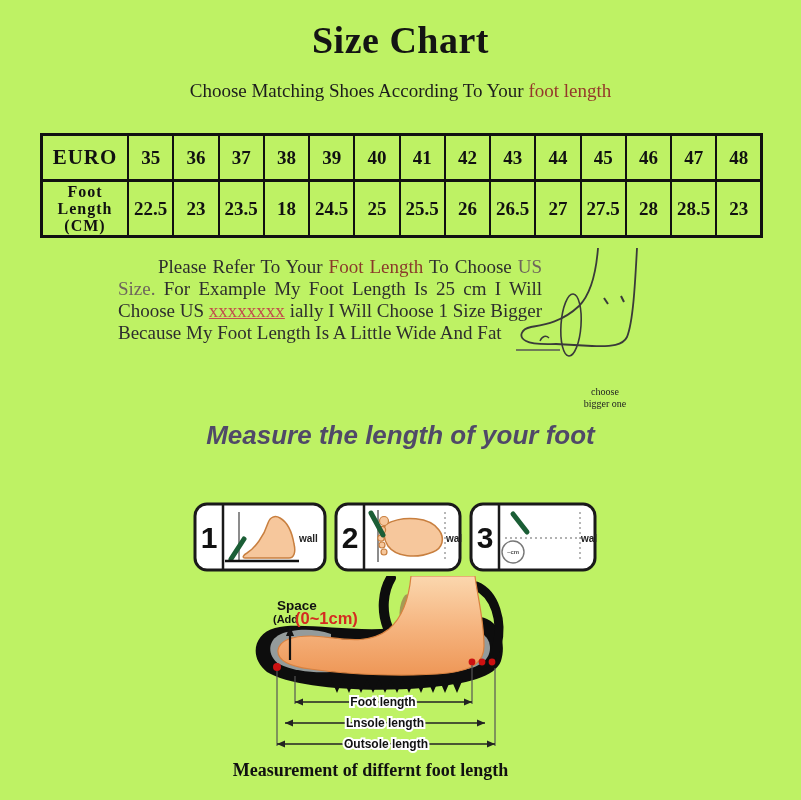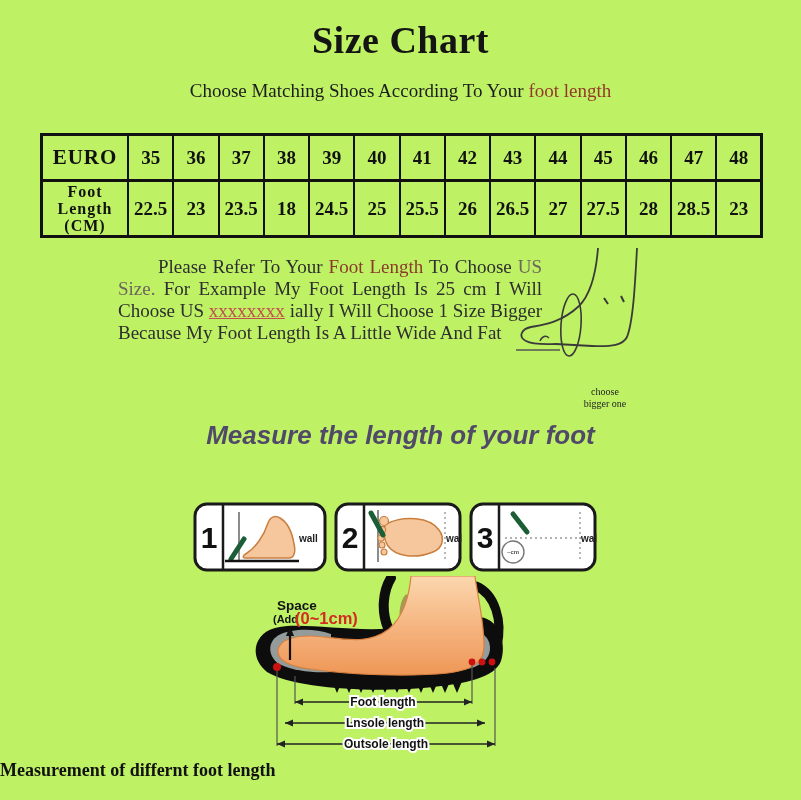--- a/index.html
+++ b/index.html
@@ -53,21 +53,21 @@
   .wall-label{font:bold 10px "Liberation Sans", sans-serif;fill:#222;}
   .cm-label{font:bold 6px "Liberation Sans", sans-serif;fill:#555;}
 
   
   .bigdiag{top:576px;left:233px;}
   .dlabel{font:bold 13.5px "Liberation Sans", sans-serif;fill:#111;}
   .dsmall{font:bold 11px "Liberation Sans", sans-serif;fill:#111;}
   .dred{font:bold 16.5px "Liberation Sans", sans-serif;fill:#d42b20;}
   .mlabel{font:bold 12px "Liberation Sans", sans-serif;fill:#111;stroke:#fff;stroke-width:4px;paint-order:stroke;text-anchor:middle;}
 
-  .bottom-caption{top:760px;left:0;width:741px;text-align:left;font-size:18px;font-weight:bold;color:#111;}
+  .bottom-caption{top:760px;left:0;width:741px;text-align:center;font-size:18px;font-weight:bold;color:#111;}
 </style>
 </head>
 <body>
 
 <div id="canvas">
 
   <div class="abs title">Size Chart</div>
 
   <div class="abs subtitle"><span>Choose Matching Shoes According To Your </span><span class="hl">foot length</span></div>
 

